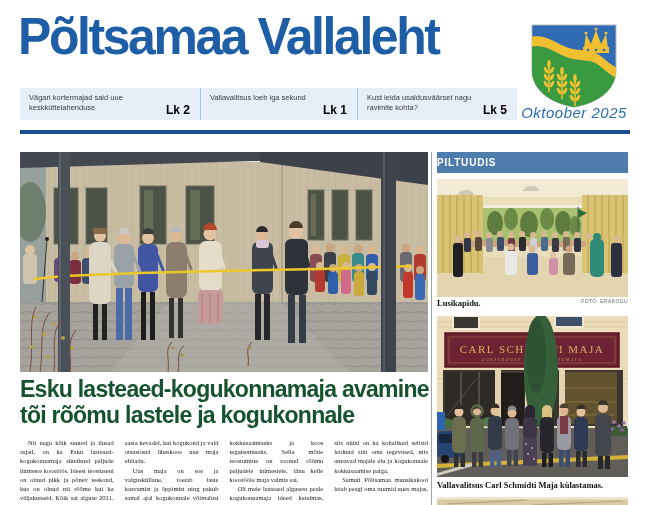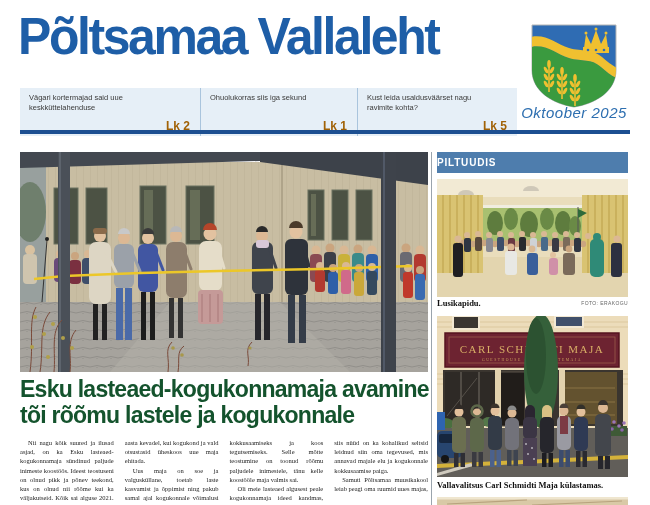--- a/index.html
+++ b/index.html
@@ -6,46 +6,46 @@
   #page{position:relative;width:650px;height:505px;background:#ffffff;overflow:hidden;
         font-family:"Liberation Sans",sans-serif;color:#1a1a1a;}
   
   .masthead-title{position:absolute;left:18px;top:8px;font-size:52px;font-weight:bold;
         color:#1e5ea7;letter-spacing:-2.5px;white-space:nowrap;
         transform:scaleX(.96);transform-origin:left top;line-height:1.1;}
   .issue-date{position:absolute;left:518px;top:104px;width:112px;text-align:center;
         font-size:15px;font-weight:500;color:#2e6fb0;letter-spacing:.5px;font-style:italic;}
   .arms{position:absolute;left:527px;top:22px;}
   
-  .teaser-bar{position:absolute;left:20px;top:88px;width:497px;height:48px;
+  .teaser-bar{position:absolute;left:20px;top:88px;width:497px;height:32px;
         background:#e6eff7;display:flex;}
   .teaser-cell{position:relative;box-sizing:border-box;padding:5px 8px 3px 9px;}
   .teaser-cell+.teaser-cell{border-left:1px solid #a9c4dd;}
   .t1{flex:0 0 180px;} .t2{flex:0 0 157px;} .t3{flex:1;}
   .teaser-text{font-size:7.5px;line-height:1.35;color:#3a3a3a;max-width:120px;}
   .t2 .teaser-text{max-width:150px;}
-  .teaser-page{position:absolute;right:10px;bottom:3px;font-size:12px;font-weight:bold;color:#a16207;text-decoration:underline;}
+  .teaser-page{position:absolute;right:10px;bottom:3px;font-size:12px;font-weight:bold;color:#000000;}
   .rule{position:absolute;left:20px;top:130px;width:610px;height:3.5px;background:#1c4f91;}
   
   .main-photo{position:absolute;left:20px;top:152px;}
   .headline{position:absolute;left:20px;top:376px;width:412px;font-weight:bold;color:#14532d;}
   .headline div{font-size:24.5px;line-height:1.06;letter-spacing:-.8px;white-space:nowrap;
         transform:scaleX(.94);transform-origin:left top;}
   .bodycols{position:absolute;left:20px;top:438px;width:408px;height:67px;overflow:hidden;
         columns:4;column-gap:11px;font-family:"Liberation Serif",serif;
         font-size:6.5px;line-height:1.42;color:#1c1c1c;text-align:justify;}
   .bodycols p{margin:0;text-indent:8px;}
   
   .vdiv{position:absolute;left:431px;top:152px;width:1px;height:353px;background:#9aa4ad;}
   .side-head{position:absolute;left:437px;top:152px;width:191px;height:21px;background:#4e7dad;
         color:#fff;font-size:10px;font-weight:bold;letter-spacing:.8px;line-height:21px;
         box-sizing:border-box;}
   .ph1{position:absolute;left:437px;top:179px;}
   .cap1{position:absolute;left:437px;top:298px;width:191px;display:flex;
-        justify-content:space-between;align-items:center;}
+        justify-content:space-between;align-items:flex-start;}
   .cap-main{font-family:"Liberation Serif",serif;font-weight:bold;font-size:8.5px;color:#111;}
   .cap-credit{font-size:5px;color:#666;letter-spacing:.4px;}
   .ph2{position:absolute;left:437px;top:316px;}
   .cap2{position:absolute;left:437px;top:480px;width:191px;}
   .ph3{position:absolute;left:437px;top:497px;}
 </style>
 </head>
 <body>
 
 <div id="page">
@@ -89,21 +89,21 @@
   </svg>
 
   <div class="issue-date">Oktoober 2025</div>
 
   <div class="teaser-bar">
     <div class="teaser-cell t1">
       <div class="teaser-text">Vägari kortermajad said uue keskküttelahenduse</div>
       <div class="teaser-page">Lk 2</div>
     </div>
     <div class="teaser-cell t2">
-      <div class="teaser-text">Ohuolukorras siis iga sekund</div>
+      <div class="teaser-text">Vallavalitsus loeb iga sekund</div>
       <div class="teaser-page">Lk 1</div>
     </div>
     <div class="teaser-cell t3">
       <div class="teaser-text">Kust leida usaldusväärset nagu ravimite kohta?</div>
       <div class="teaser-page">Lk 5</div>
     </div>
   </div>
   <div class="rule"></div>
 
   <svg class="main-photo" width="408" height="220" viewBox="0 0 408 220">

